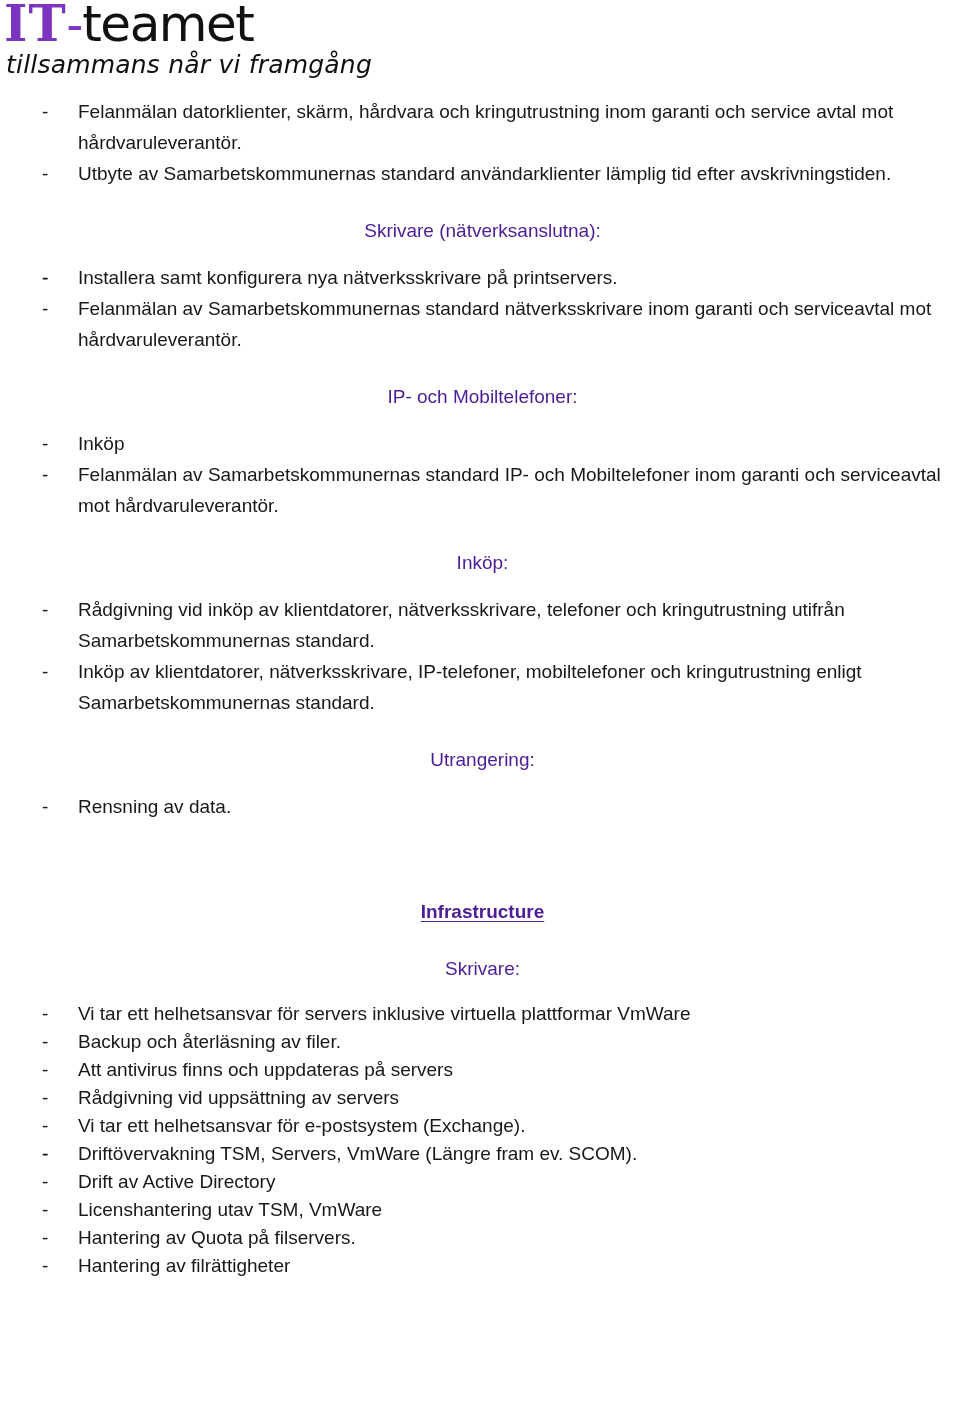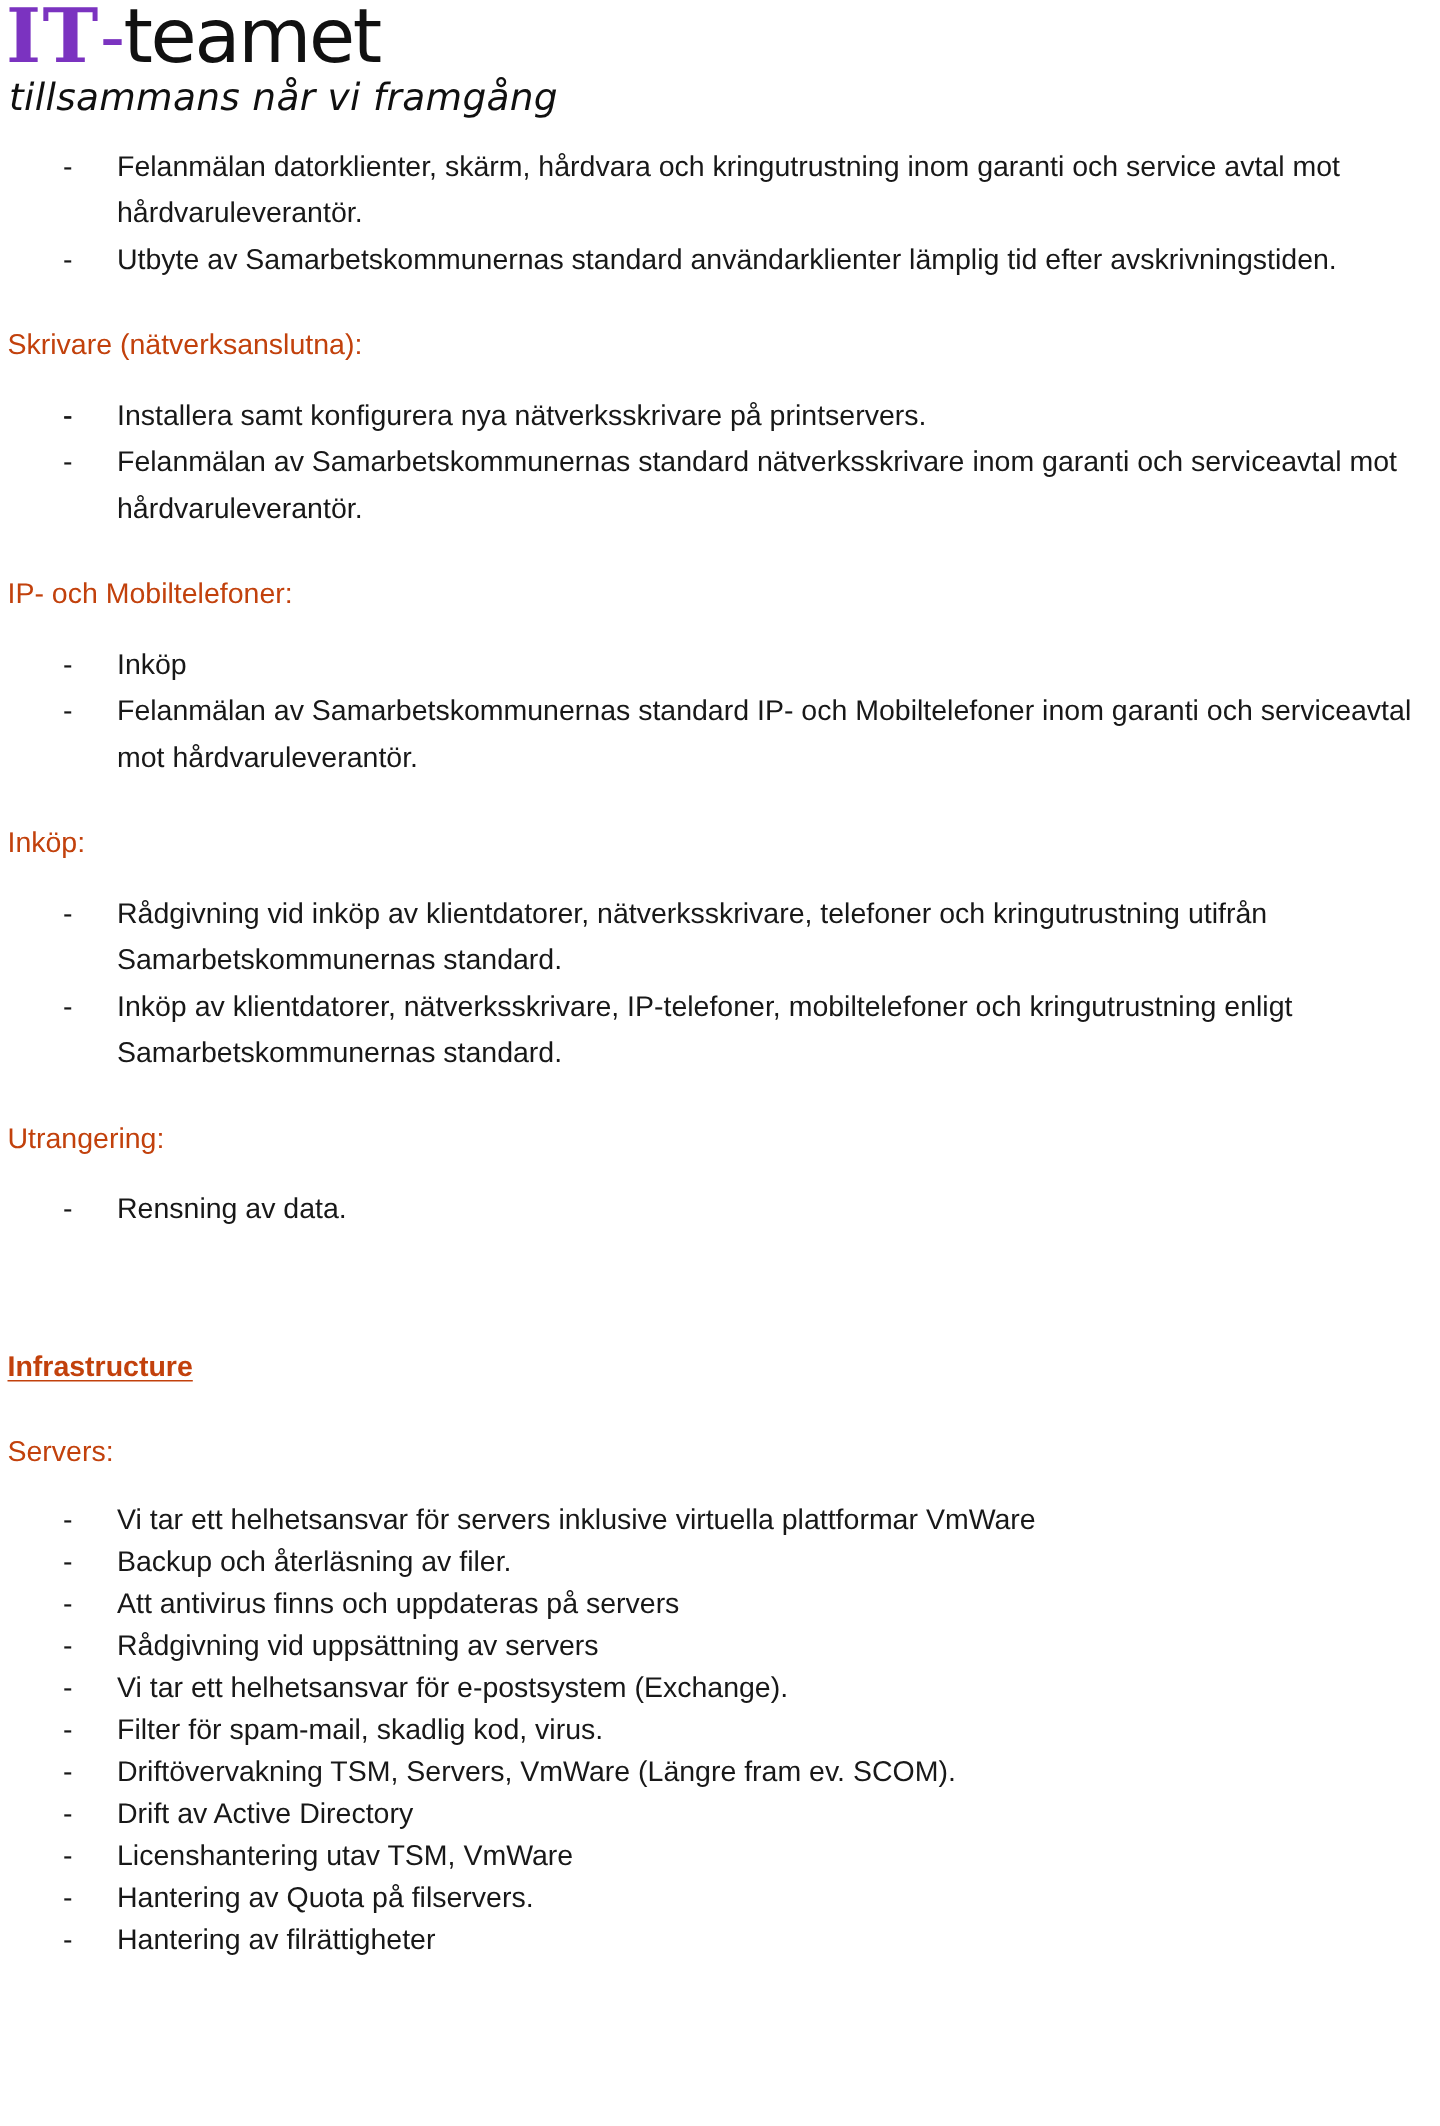--- a/index.html
+++ b/index.html
@@ -70,21 +70,22 @@
     top: 96px;
     width: 960px;
   }
 
   .section-heading {
     margin: 0;
     padding: 0 0 0 5px;
     font-size: 19px;
     font-weight: 400;
     line-height: 31px;
-    color: #c2410c;
+    color: #4c1d95;
+    text-align: center;
   }
   .section-heading.title {
     font-weight: 700;
     text-decoration: underline;
     text-underline-offset: 3px;
   }
 
   ul.bullets {
     list-style: none;
     margin: 0;
@@ -154,29 +155,29 @@
       </ul>
       <div class="spacer-md"></div>
       <p class="section-heading">Utrangering:</p>
       <div class="spacer-sm"></div>
       <ul class="bullets">
         <li><span class="dash">-</span><span>Rensning av data.</span></li>
       </ul>
       <div class="spacer-xl"></div>
       <p class="section-heading title">Infrastructure</p>
       <div class="spacer-md"></div>
-      <p class="section-heading">Servers:</p>
+      <p class="section-heading">Skrivare:</p>
       <div class="spacer-sm"></div>
       <ul class="bullets tight">
         <li><span class="dash">-</span><span>Vi tar ett helhetsansvar för servers inklusive virtuella plattformar VmWare</span></li>
         <li><span class="dash">-</span><span>Backup och återläsning av filer.</span></li>
         <li><span class="dash">-</span><span>Att antivirus finns och uppdateras på servers</span></li>
         <li><span class="dash">-</span><span>Rådgivning vid uppsättning av servers</span></li>
         <li><span class="dash">-</span><span>Vi tar ett helhetsansvar för e-postsystem (Exchange).</span></li>
-        <li><span class="dash">-</span><span>Filter för spam-mail, skadlig kod, virus.</span></li>
+        <li><span class="dash">-</span></li>
         <li><span class="dash">-</span><span>Driftövervakning TSM, Servers, VmWare (Längre fram ev. SCOM).</span></li>
         <li><span class="dash">-</span><span>Drift av Active Directory</span></li>
         <li><span class="dash">-</span><span>Licenshantering utav TSM, VmWare</span></li>
         <li><span class="dash">-</span><span>Hantering av Quota på filservers.</span></li>
         <li><span class="dash">-</span><span>Hantering av filrättigheter</span></li>
       </ul>
     </div>
 </main>
 
 </body></html>

